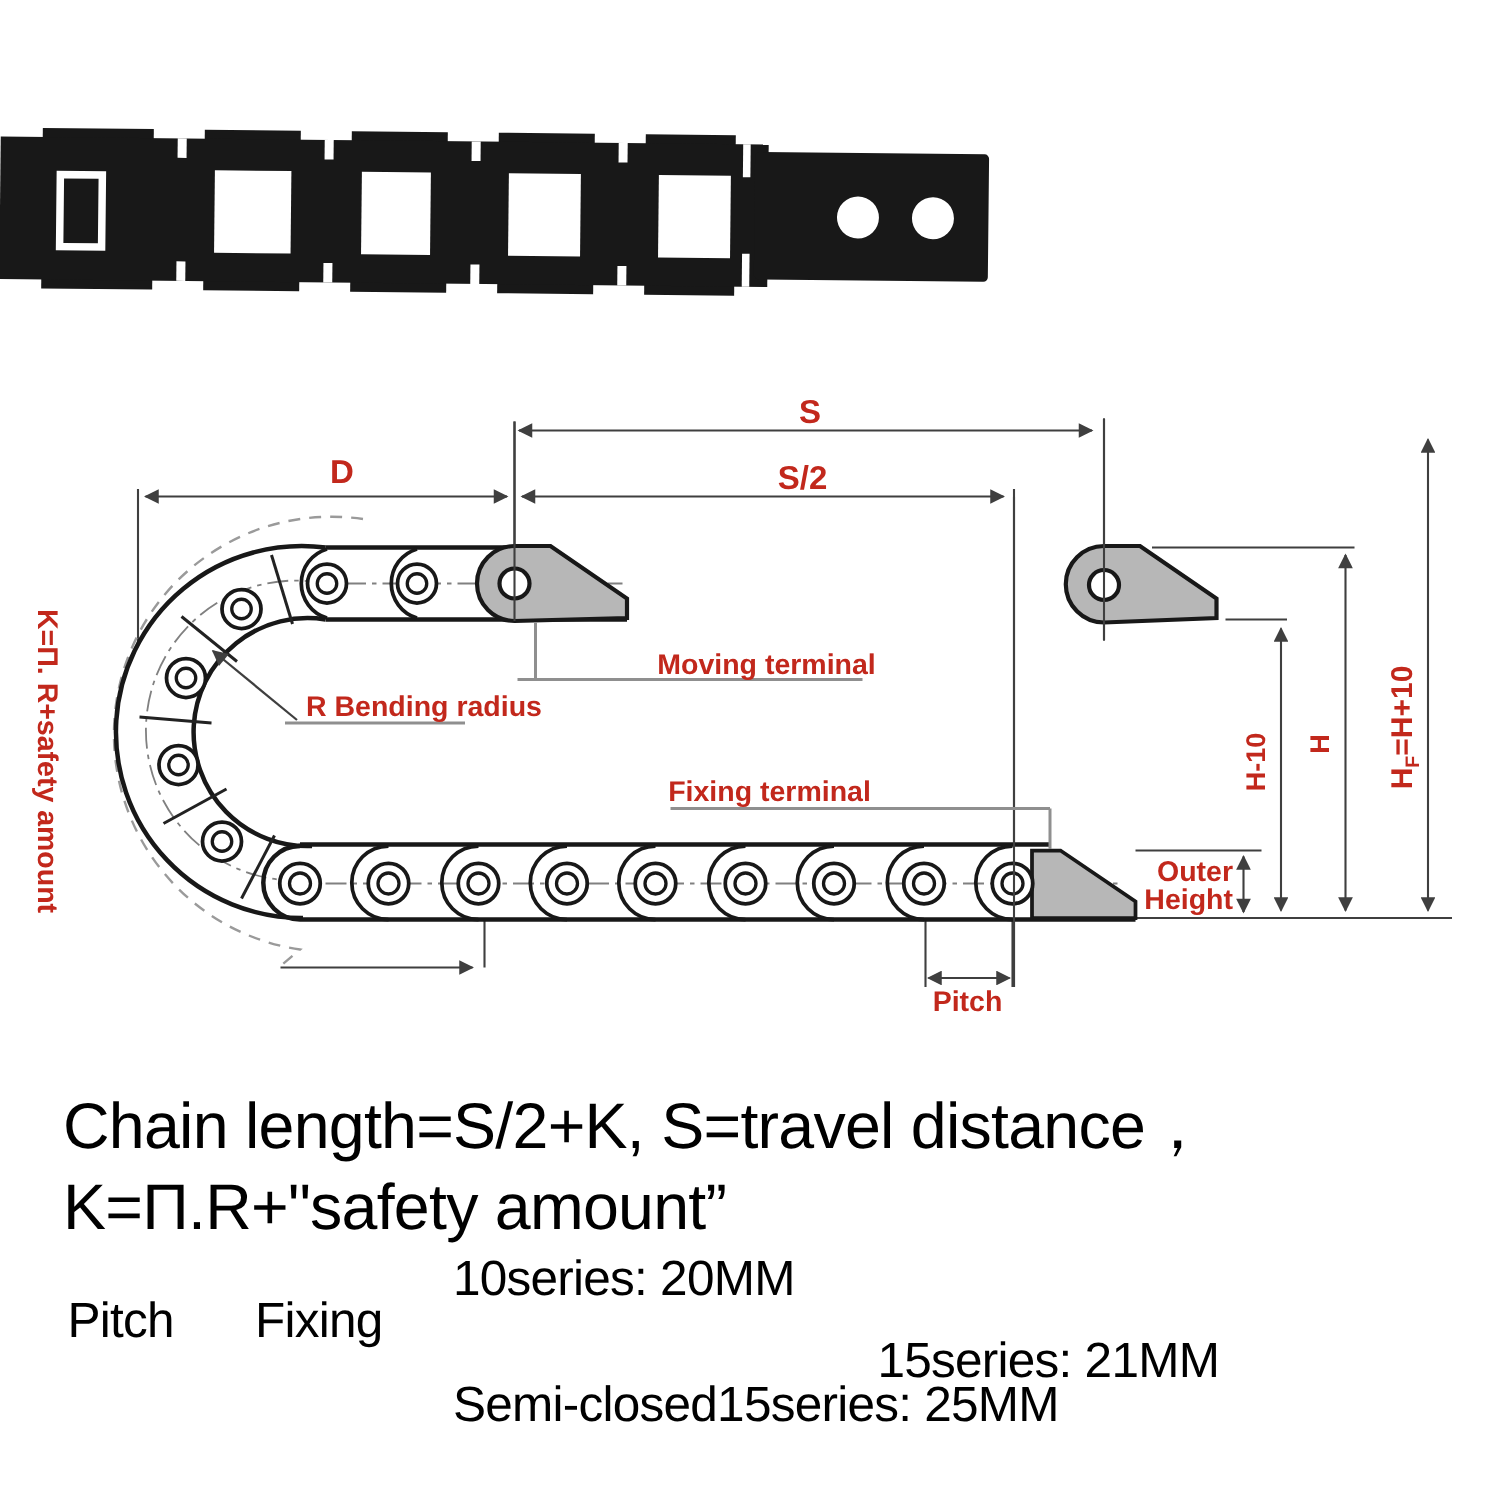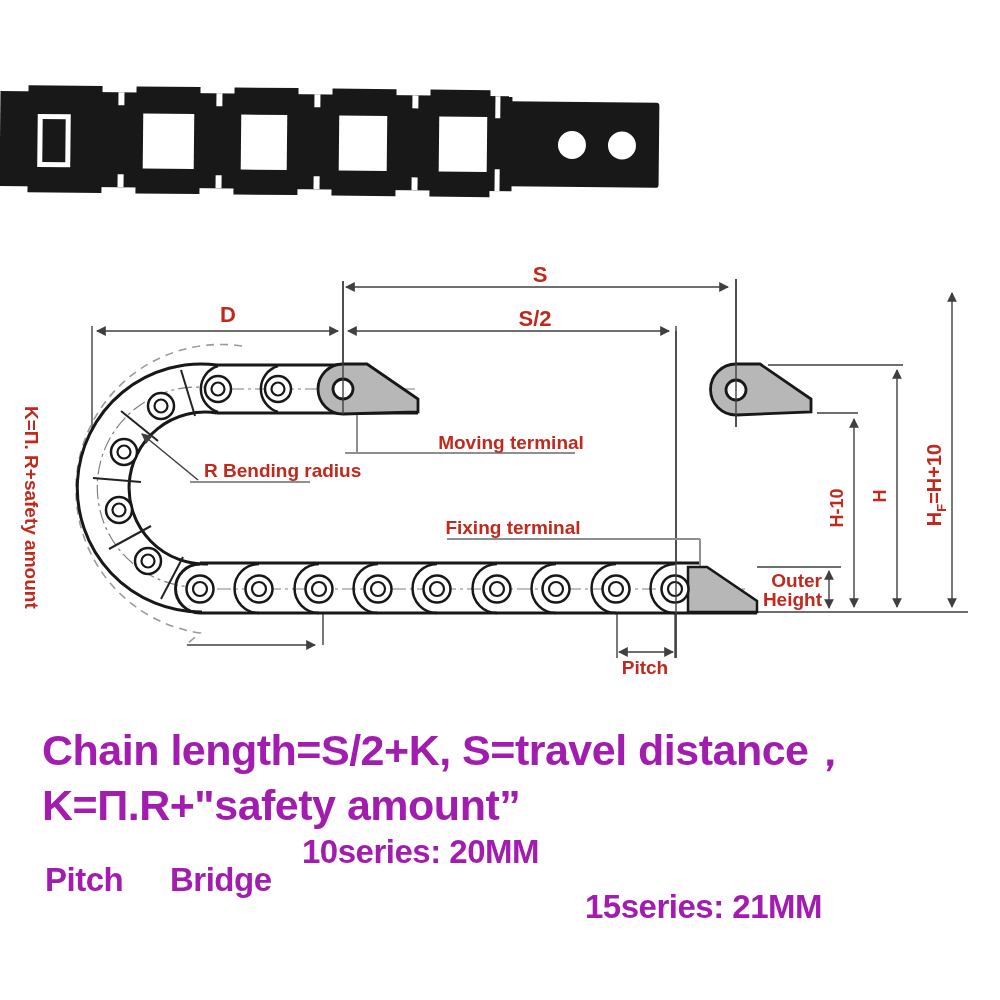--- a/index.html
+++ b/index.html
@@ -1,19 +1,19 @@
 <!DOCTYPE html>
 <html><head>
 <meta charset="utf-8">
 <style>
   html,body{margin:0;padding:0;background:#ffffff;}
   .stage{position:relative;width:1000px;height:1000px;background:#fff;overflow:hidden;
          font-family:"Liberation Sans","DejaVu Sans",sans-serif;}
   svg{position:absolute;left:0;top:0;}
-  .note{position:absolute;color:#a21caf;font-weight:700;letter-spacing:-0.5px;white-space:nowrap;}
+  .note{position:absolute;color:#000000;font-weight:400;letter-spacing:-0.5px;white-space:nowrap;}
   .big{font-size:43px;}
   .mid{font-size:33px;}
 </style>
 </head>
 <body>
 <div class="stage">
 
 <svg width="1000" height="700" viewBox="0 0 1000 700">
   <defs>
     <marker id="ah" viewBox="0 0 10 10" refX="9" refY="5" markerWidth="9" markerHeight="7" orient="auto-start-reverse">
@@ -210,18 +210,19 @@
     <text font-size="18" text-anchor="middle" transform="translate(886,496) rotate(-90)">H</text>
     <text font-size="20" text-anchor="middle" transform="translate(941,485) rotate(-90)"><tspan>H</tspan><tspan font-size="13" dy="5">F</tspan><tspan dy="-5">=H+10</tspan></text>
   </g>
 </svg>
 
 <div class="note big" style="left:42px;top:722px;">Chain length=S/2+K, S=travel distance，</div>
 <div class="note big" style="left:42px;top:781px;">K=Π.R+"safety amount”</div>
 
 <div>
   <span class="note mid" style="left:45px;top:861px;">Pitch</span>
-  <span class="note mid" style="left:170px;top:861px;">Bridge</span>
+  <span class="note mid" style="left:170px;top:861px;">Fixing</span>
   <span class="note mid" style="left:302px;top:833px;">10series: 20MM</span>
   <span class="note mid" style="left:585px;top:888px;">15series: 21MM</span>
 </div>
+<div class="note mid" style="left:302px;top:917px;">Semi-closed15series: 25MM</div>
 
 </div>
 
 </body></html>

